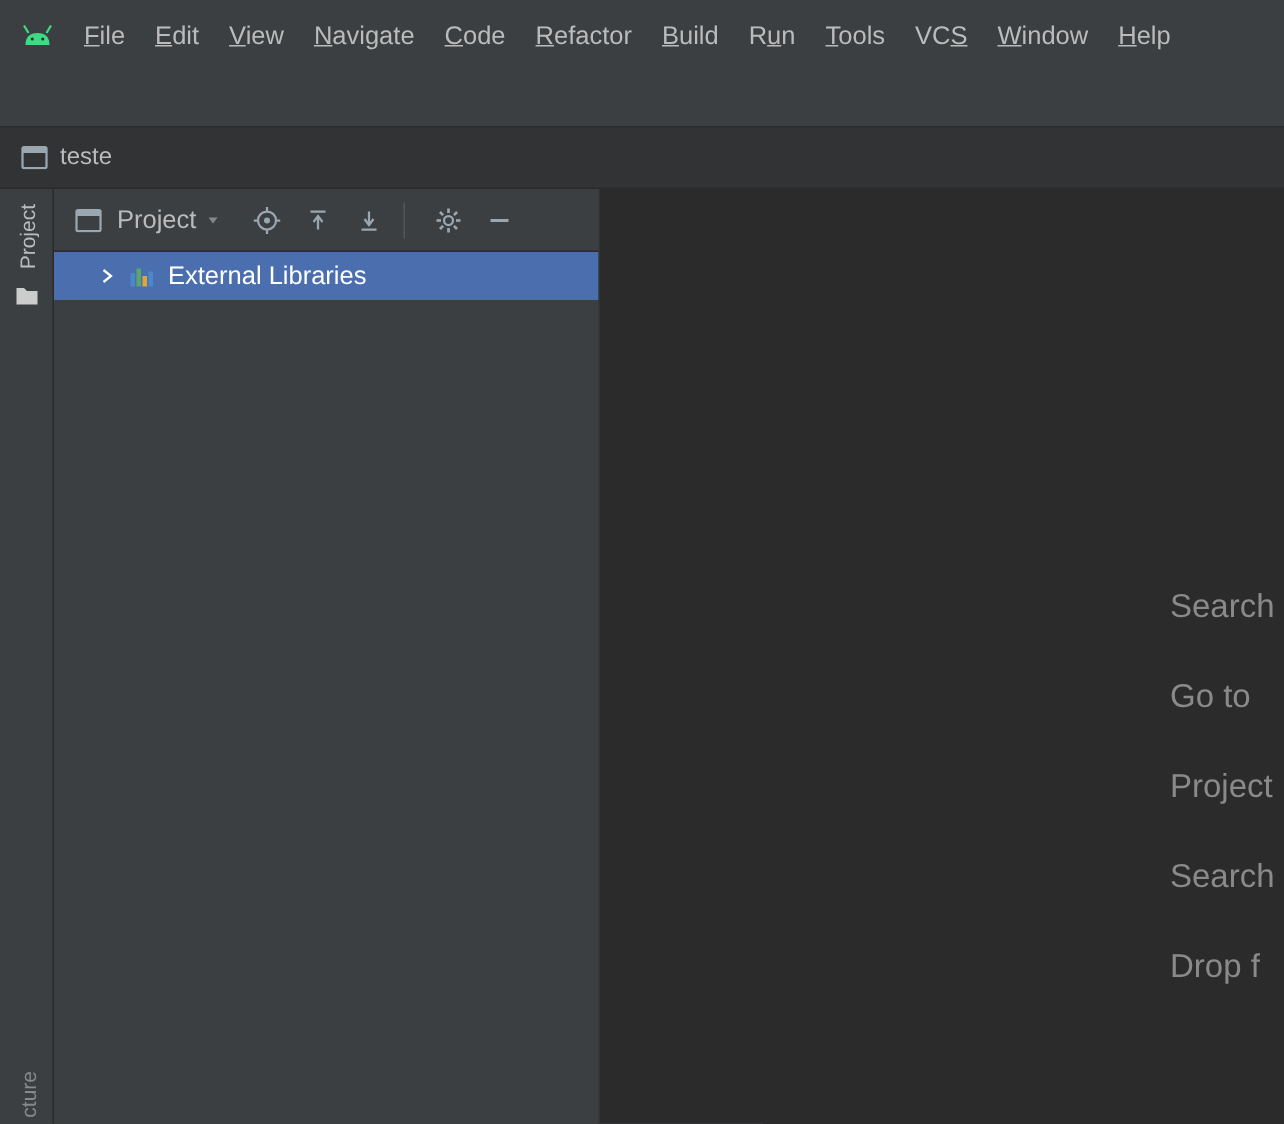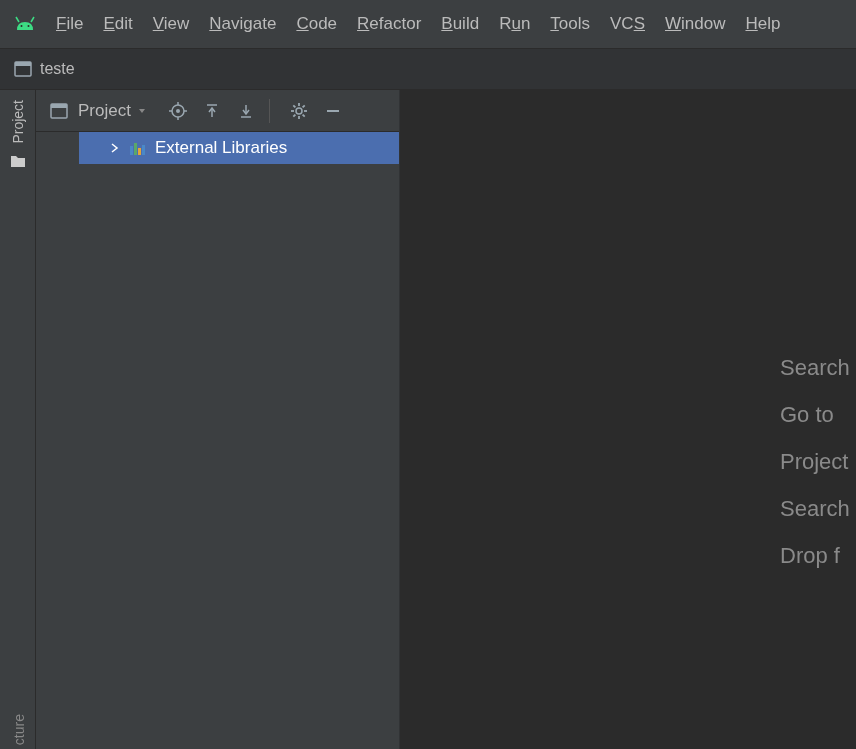--- a/index.html
+++ b/index.html
@@ -31,20 +31,21 @@
     .navbar {
       height: 42px;
       background: #313335;
       border-top: 1px solid #2b2b2b;
       border-bottom: 1px solid #2b2b2b;
       display: flex;
       align-items: center;
       padding-left: 14px;
       gap: 8px;
       font-size: 16px;
+      margin-top: 36px;
     }
     .project-icon svg { display: block; }
     .main {
       display: flex;
       height: calc(749px - 48px - 42px);
     }
     .left-gutter {
       width: 36px;
       background: #3c3f41;
       border-right: 1px solid #2b2b2b;
@@ -116,21 +117,20 @@
       overflow: auto;
     }
     .tree-item {
       height: 32px;
       display: flex;
       align-items: center;
       padding-left: 30px;
       font-size: 17px;
       gap: 8px;
       cursor: pointer;
-      margin-left: 43px;
     }
     .tree-item.selected {
       background: #4b6eaf;
       color: #ffffff;
     }
     .tree-chevron {
       width: 12px; height: 12px;
       display: flex; align-items: center; justify-content: center;
     }
     .tree-icon { display: flex; align-items: center; }
@@ -139,21 +139,21 @@
       background: #2b2b2b;
       position: relative;
       overflow: hidden;
     }
     .editor-hints {
       position: absolute;
       left: 380px;
       top: 265px;
       display: flex;
       flex-direction: column;
-      gap: 21px;
+      gap: 34px;
     }
     .editor-hint {
       font-size: 22px;
       color: #8a8a8a;
       white-space: nowrap;
     }
   </style>
 </head>
 <body>
 

